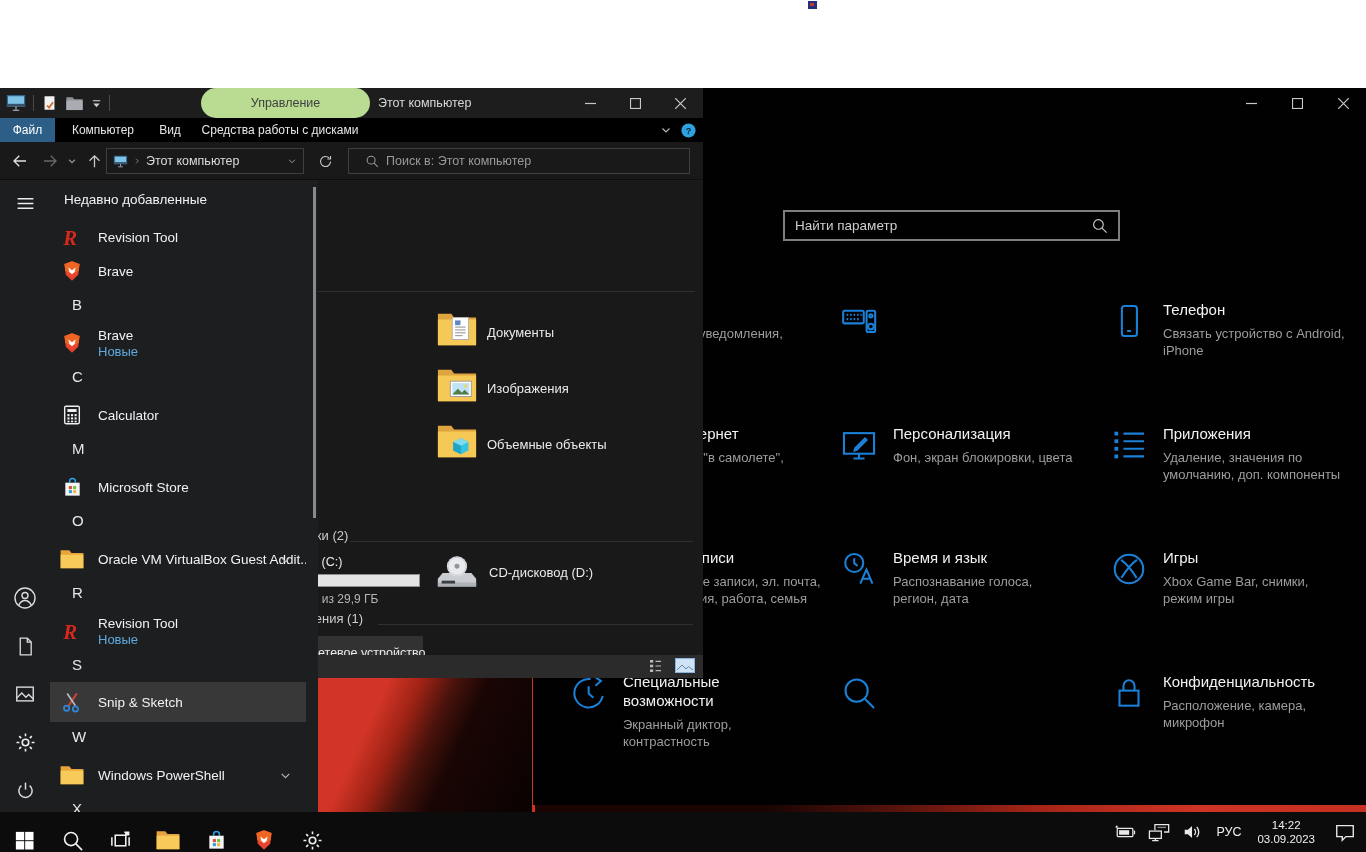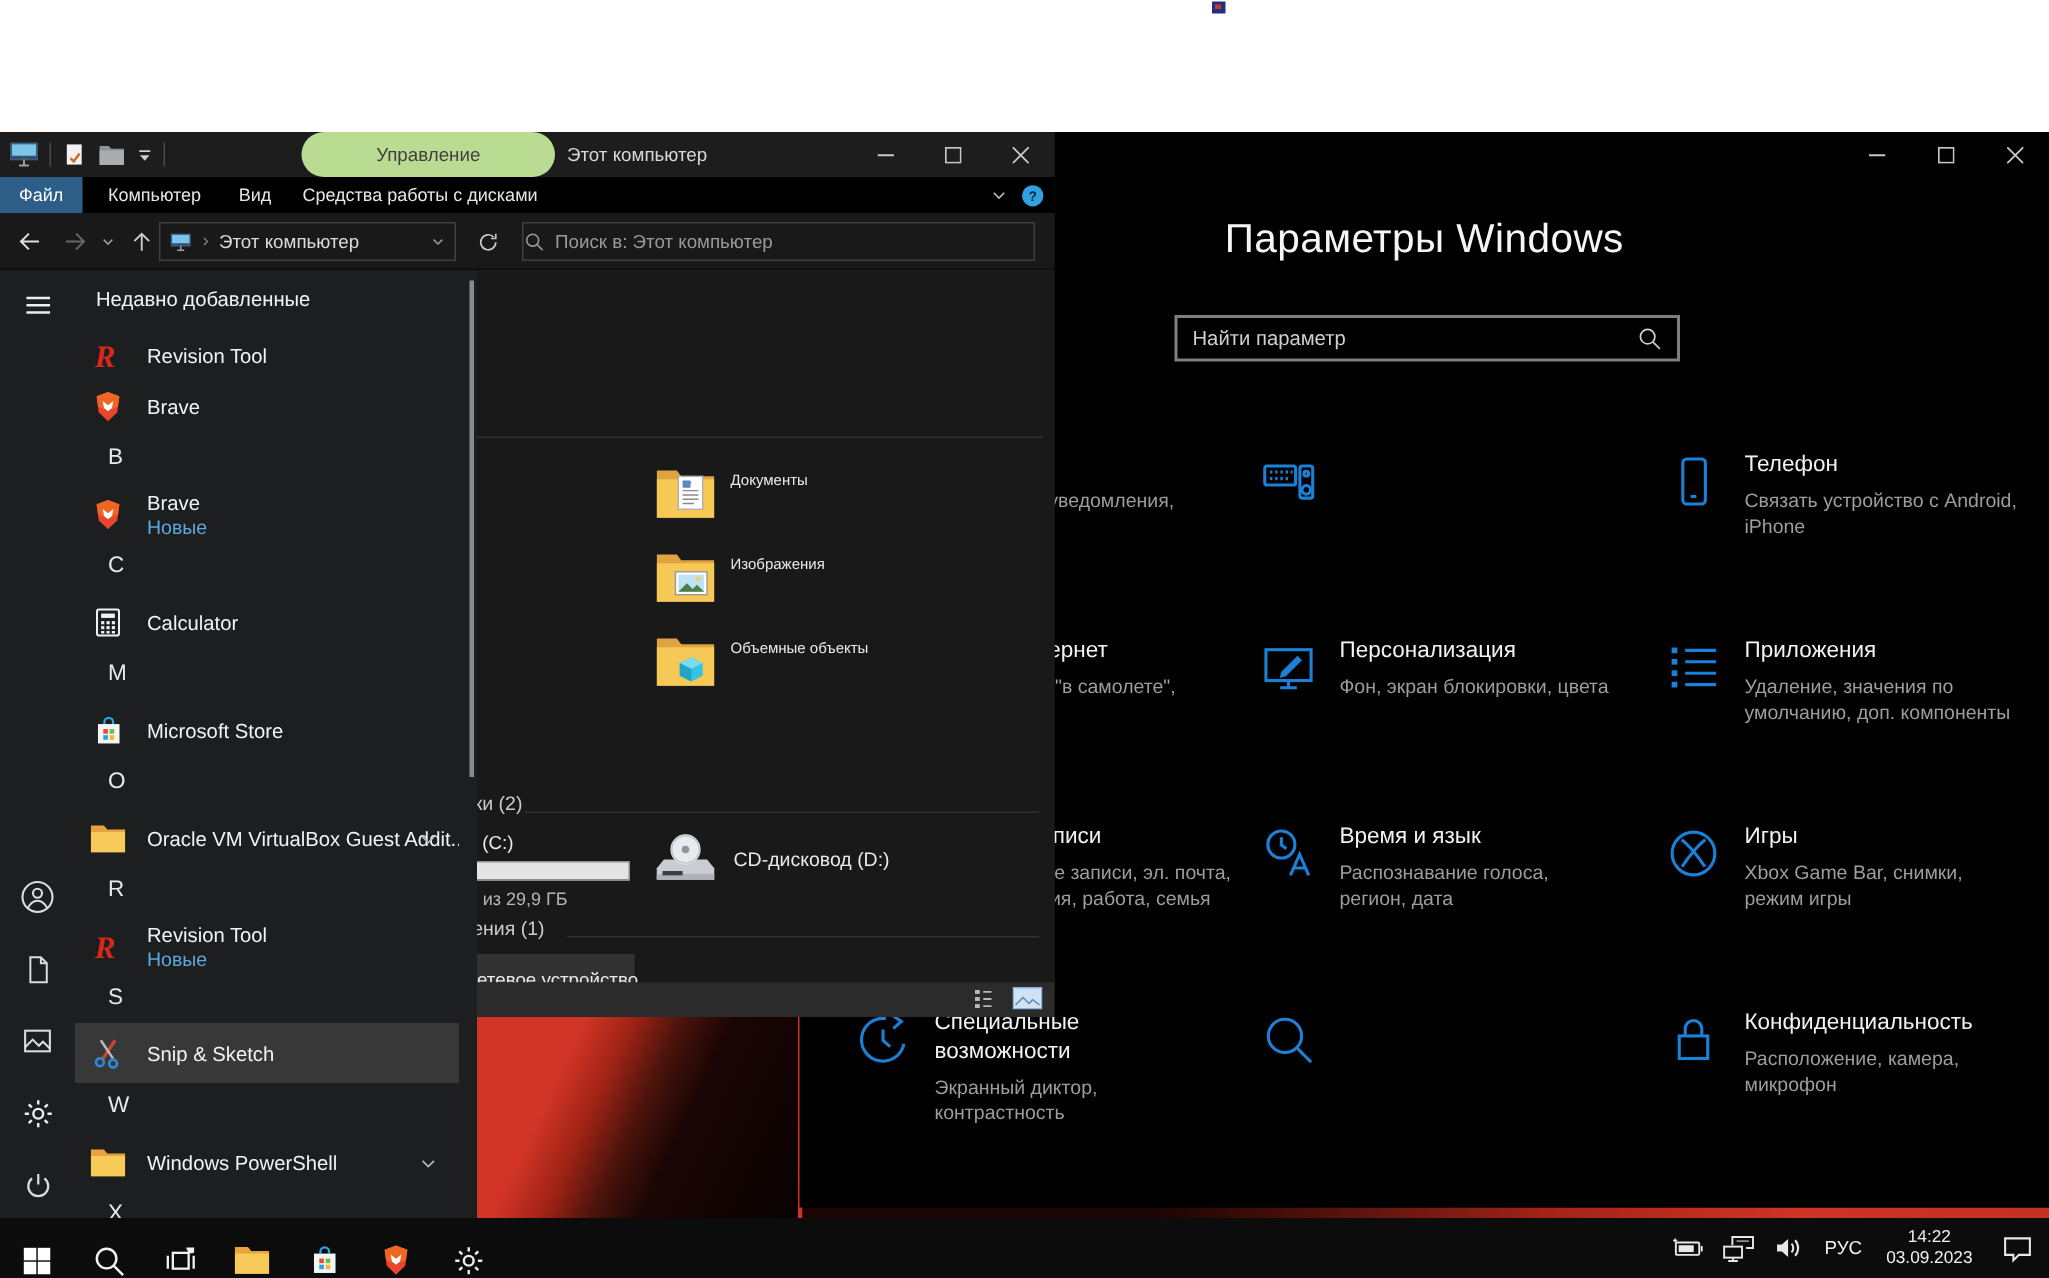--- a/index.html
+++ b/index.html
@@ -44,26 +44,26 @@
   #fx-controls { position:absolute; right:0; top:0; display:flex; }
   .fx-ctrl { width:45px; height:30px; display:flex; align-items:center; justify-content:center; color:#c8c8c8; }
   #fx-menubar { position:absolute; left:0; top:30px; width:703px; height:24px; background:#000; }
   .mi { position:absolute; top:0; height:24px; display:flex; align-items:center; justify-content:center; color:#e6e6e6; font-size:12px; }
   .mi.file { left:0; width:55px; background:#2c5e88; color:#fff; }
   #mb-right { position:absolute; right:6px; top:0; height:24px; display:flex; align-items:center; gap:8px; }
   #fx-navbar { position:absolute; left:0; top:54px; width:703px; height:38px; background:#191919; border-bottom:1px solid #0d0d0d; }
   .nav-ic { position:absolute; top:0; height:38px; display:flex; align-items:center; justify-content:center; }
   #fx-address { position:absolute; left:106px; top:6px; width:198px; height:26px; border:1px solid #3f3f3f; background:#191919; display:flex; align-items:center; padding:0 6px; gap:5px; }
   #fx-address .adr-txt { flex:1; font-size:12.5px; color:#dcdcdc; }
-  #fx-search { position:absolute; left:348px; top:6px; width:342px; height:26px; border:1px solid #3f3f3f; background:#191919; display:flex; align-items:center; padding:0 0; gap:7px; }
+  #fx-search { position:absolute; left:348px; top:6px; width:342px; height:26px; border:1px solid #3f3f3f; background:#191919; display:flex; align-items:center; padding:0 16px; gap:7px; }
   #fx-search .ph { font-size:12.5px; color:#9a9a9a; }
   #fx-content { position:absolute; left:0; top:93px; width:703px; height:474px; background:#191919; overflow:hidden; }
   .hline { position:absolute; height:1px; background:#303030; }
   .fx-folder { position:absolute; left:436px; display:flex; gap:9px; width:240px; cursor:default; }
-  .fx-folder .lbl { font-size:10px; color:#eaeaea; margin-top:7px; }
+  .fx-folder .lbl { font-size:13px; color:#eaeaea; margin-top:17px; }
   .sect-hdr { position:absolute; font-size:13px; color:#cccccc; white-space:nowrap; }
   #cdrive-label { position:absolute; left:224px; top:374px; font-size:12.5px; color:#eaeaea; white-space:nowrap; }
   #cdrive-bar { position:absolute; left:224px; top:393px; width:196px; height:13px; background:#e4e4e4; border:1px solid #8f8f8f; }
   #cdrive-cap { position:absolute; left:266px; top:411px; font-size:12px; color:#b5b5b5; white-space:nowrap; }
   #cd-item { position:absolute; left:434px; top:372px; display:flex; gap:9px; cursor:default; }
   #cd-item .lbl { font-size:13px; color:#eaeaea; margin-top:12px; }
   #net-box { position:absolute; left:260px; top:455px; width:163px; height:57px; background:#323232; }
   #net-box .l1 { position:absolute; left:49px; top:10px; font-size:12.5px; color:#eaeaea; white-space:nowrap; }
   #fx-statusbar { position:absolute; left:0; top:567px; width:703px; height:23px; background:#2b2b2b; }
   #fx-views { position:absolute; right:8px; top:3px; display:flex; gap:8px; align-items:center; }
@@ -113,21 +113,20 @@
           <svg width="11" height="11" viewBox="0 0 11 11">
             <rect x="0.5" y="0.5" width="10" height="10" fill="none" stroke="#c8c8c8" stroke-width="1.2"></rect>
           </svg>
         </div>
       <div class="st-ctrl">
           <svg width="11" height="11" viewBox="0 0 11 11">
             <path d="M0 0l11 11M11 0L0 11" stroke="#c8c8c8" stroke-width="1.2"></path>
           </svg>
         </div>
     </div>
-    <div id="st-title">Параметры Windows</div>
     <div id="st-search">
       <span class="ph">Найти параметр</span>
       <span>
           <svg width="17" height="17" viewBox="0 0 24 24" fill="none" stroke="#cfcfcf" stroke-width="1.6">
             <circle cx="10.5" cy="10.5" r="6.8"></circle>
             <path d="M15.6 15.6L22 22"></path>
           </svg>
         </span>
     </div>
     <div id="st-tiles">

